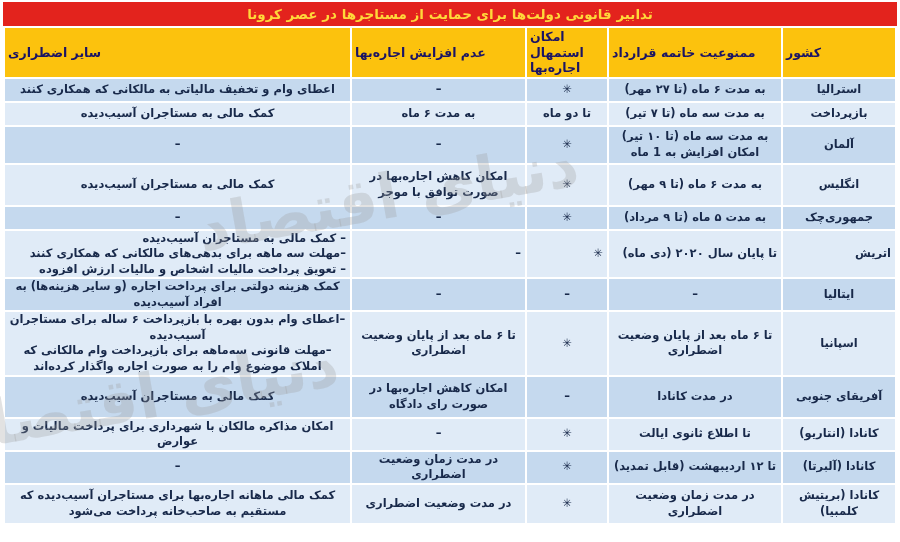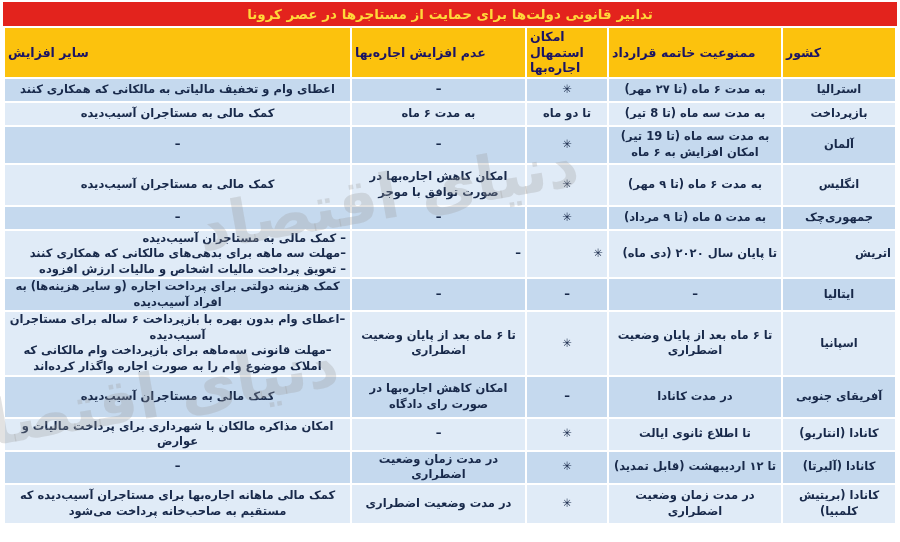--- a/index.html
+++ b/index.html
@@ -100,41 +100,41 @@
         <col class="col-defer">
         <col class="col-noinc">
         <col class="col-notes">
       </colgroup>
       <thead>
         <tr>
           <th>کشور</th>
           <th>ممنوعیت خاتمه قرارداد</th>
           <th>امکان استمهال اجاره‌بها</th>
           <th>عدم افزایش اجاره‌بها</th>
-          <th>سایر افزایش</th>
+          <th>سایر اضطراری</th>
         </tr>
       </thead>
       <tbody>
           <tr>
     <td>استرالیا</td>
     <td>به مدت ۶ ماه (تا ۲۷ مهر)</td>
     <td>✳</td>
     <td>–</td>
     <td>اعطای وام و تخفیف مالیاتی به مالکانی که همکاری کنند</td>
   </tr>
           <tr>
     <td>بازپرداخت</td>
-    <td>به مدت سه ماه (تا 8 تیر)</td>
+    <td>به مدت سه ماه (تا ۷ تیر)</td>
     <td>تا دو ماه</td>
     <td>به مدت ۶ ماه</td>
     <td>کمک مالی به مستاجران آسیب‌دیده</td>
   </tr>
           <tr>
     <td>آلمان</td>
-    <td>به مدت سه ماه (تا 19 تیر) امکان افزایش به ۶ ماه</td>
+    <td>به مدت سه ماه (تا ۱۰ تیر) امکان افزایش به 1 ماه</td>
     <td>✳</td>
     <td>–</td>
     <td>–</td>
   </tr>
           <tr>
     <td>انگلیس</td>
     <td>به مدت ۶ ماه (تا ۹ مهر)</td>
     <td>✳</td>
     <td>امکان کاهش اجاره‌بها در صورت توافق با موجر</td>
     <td>کمک مالی به مستاجران آسیب‌دیده</td>

